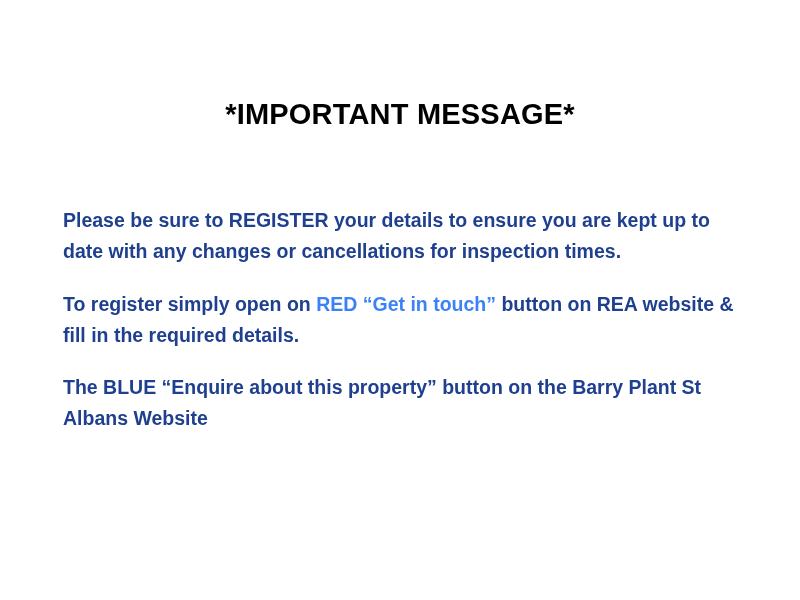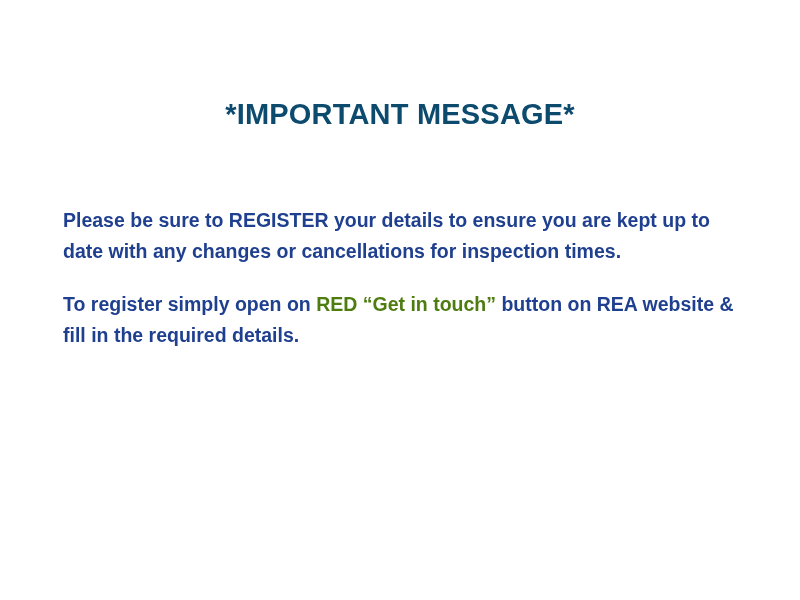--- a/index.html
+++ b/index.html
@@ -21,21 +21,21 @@
     box-sizing: border-box;
   }
   .title {
     position: absolute;
     top: 98px;
     left: 0;
     width: 800px;
     text-align: center;
     font-size: 29px;
     font-weight: bold;
-    color: #0c4a6e;
+    color: #000000;
     letter-spacing: 0.2px;
   }
   .body-block {
     position: absolute;
     top: 205px;
     left: 63px;
     width: 680px;
   }
   .para {
     font-size: 19.5px;
@@ -45,32 +45,33 @@
     margin: 0 0 22px 0;
     text-align: left;
   }
   .para:last-child {
     margin-bottom: 0;
   }
   .p1 { margin-bottom: 23px; }
   .p2 { margin-bottom: 22px; }
   .p3 { margin-bottom: 22px; }
   .red {
-    color: #4d7c0f;
+    color: #3b82f6;
   }
 </style>
 </head>
 <body>
 
 <div class="slide">
 
   <div class="title">*IMPORTANT MESSAGE*</div>
 
   <div class="body-block">
 
     <p class="para p1">Please be sure to REGISTER your details to ensure you are kept up to date with any changes or cancellations for inspection times.</p>
 
     <p class="para p2"><span>To register simply open on </span><span class="red">RED “Get in touch”</span><span> button on REA website &amp; fill in the required details.</span></p>
 
+    <p class="para p3">The BLUE “Enquire about this property” button on the Barry Plant St Albans Website</p>
 
 
   </div>
 </div>
 
 </body></html>

